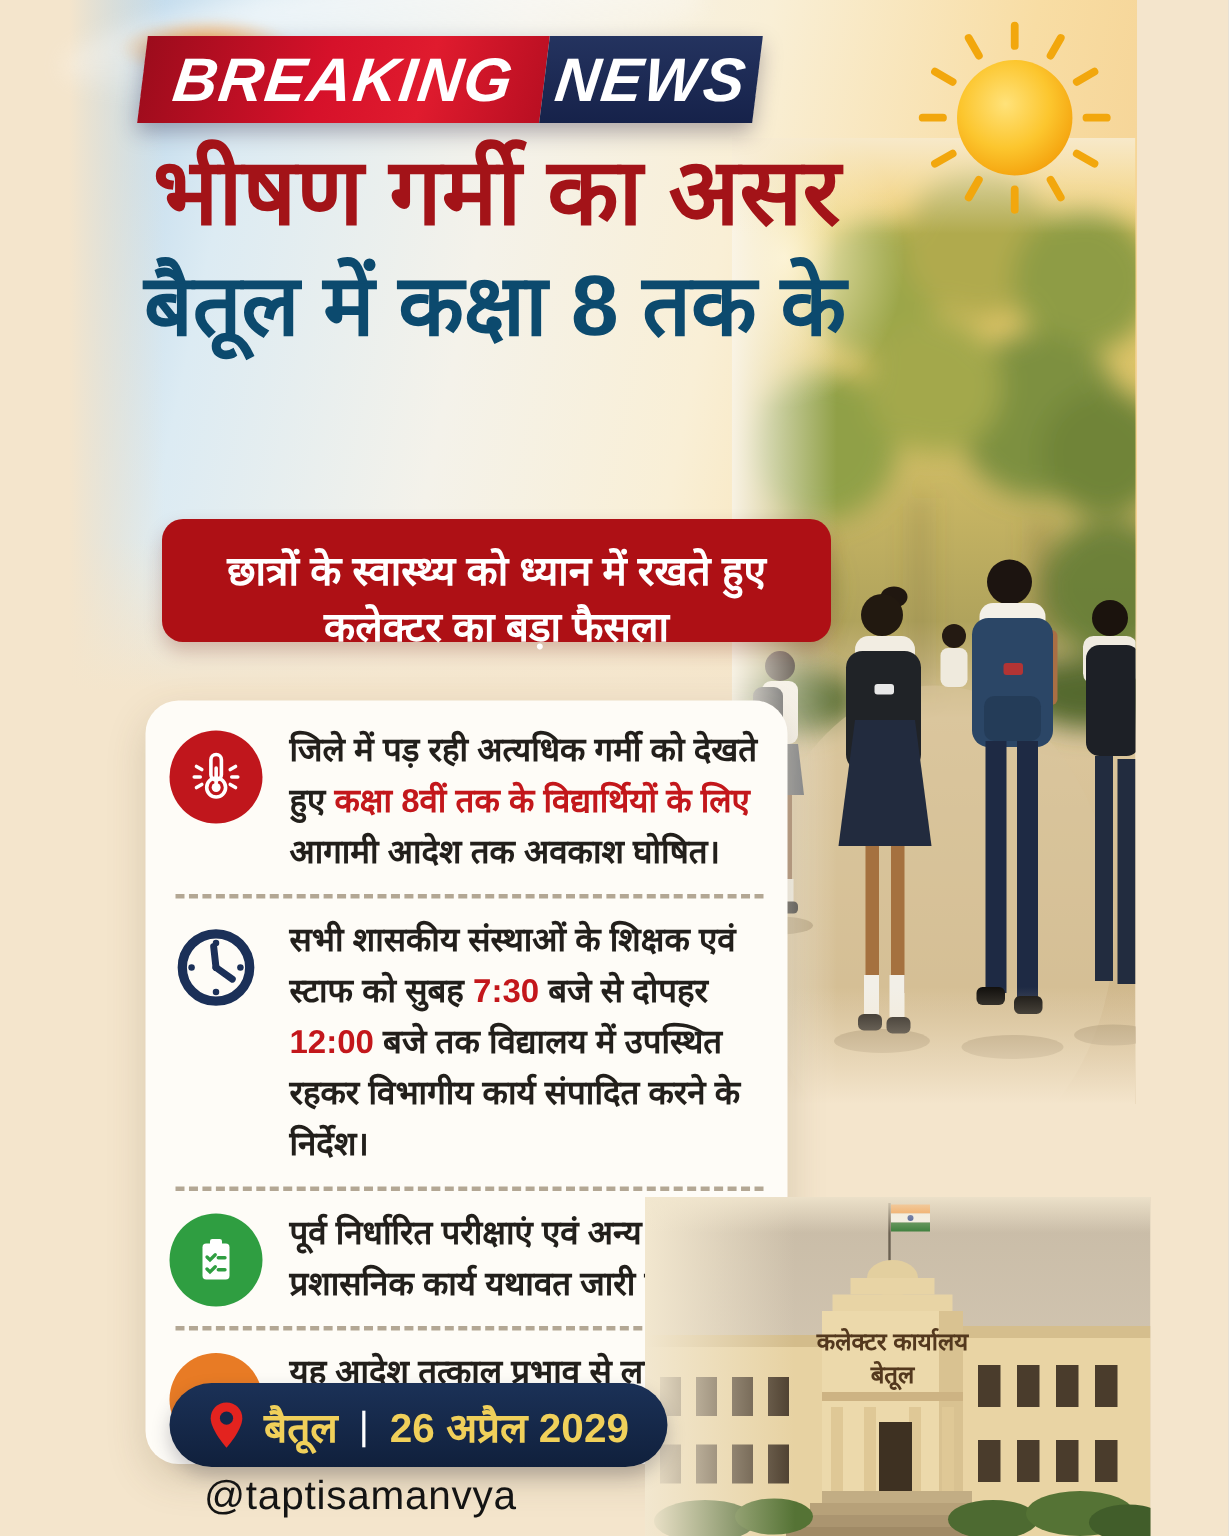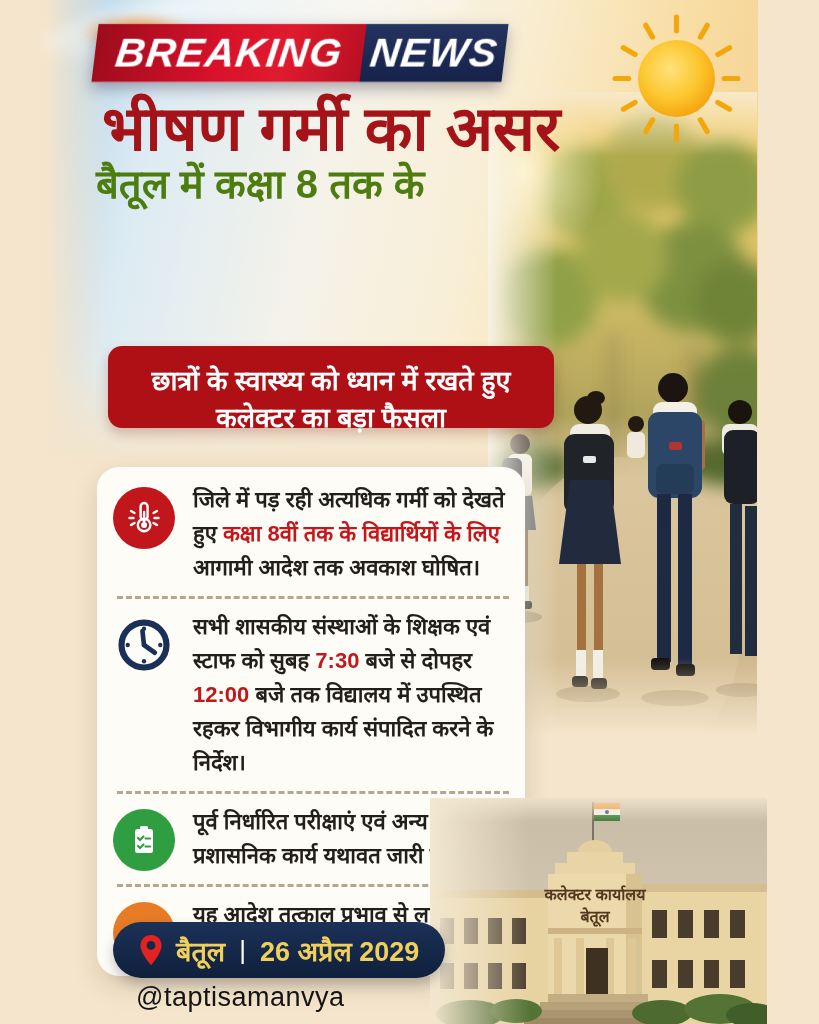--- a/index.html
+++ b/index.html
@@ -22,22 +22,22 @@
   .banner{position:absolute;left:95px;top:24px;height:58px;display:flex;z-index:5;
        transform:skewX(-7deg);box-shadow:0 6px 14px rgba(40,30,60,.35);}
   .banner .seg{display:flex;align-items:center;justify-content:center;height:100%;}
   .seg-red{width:268px;background:linear-gradient(100deg,#9c0c1c 0%,#d6112a 45%,#e01b2e 70%,#b90f22 100%);}
   .seg-navy{width:142px;background:linear-gradient(180deg,#24335f 0%,#16224a 100%);}
   .banner span{color:#fff;font-style:italic;font-weight:800;font-size:41px;letter-spacing:1px;}
 
   
   .headline{position:absolute;left:96px;top:98px;width:625px;z-index:5;margin:0;}
   .headline span{display:block;font-weight:800;line-height:1.0;}
-  .hl-1{color:#a31318;font-size:62px;padding-left:6px;margin-bottom:4px;}
-  .hl-2{color:#4d7c0f;font-size:40px;margin-bottom:33px;}
+  .hl-1{color:#a31318;font-size:62px;padding-left:6px;margin-bottom:16px;}
+  .hl-2{color:#0c4a6e;font-size:57px;margin-bottom:33px;}
   .hl-3{color:#a31318;font-size:57px;}
 
   
   .subbanner{position:absolute;left:108px;top:346px;width:446px;height:82px;z-index:6;
        background:#ae1015;border-radius:14px;color:#fff;text-align:center;
        font-weight:700;font-size:27px;line-height:37px;padding-top:17px;
        box-shadow:0 6px 12px rgba(120,30,20,.25);}
 
   
   .students{position:absolute;left:488px;top:92px;width:269px;height:644px;z-index:3;}

